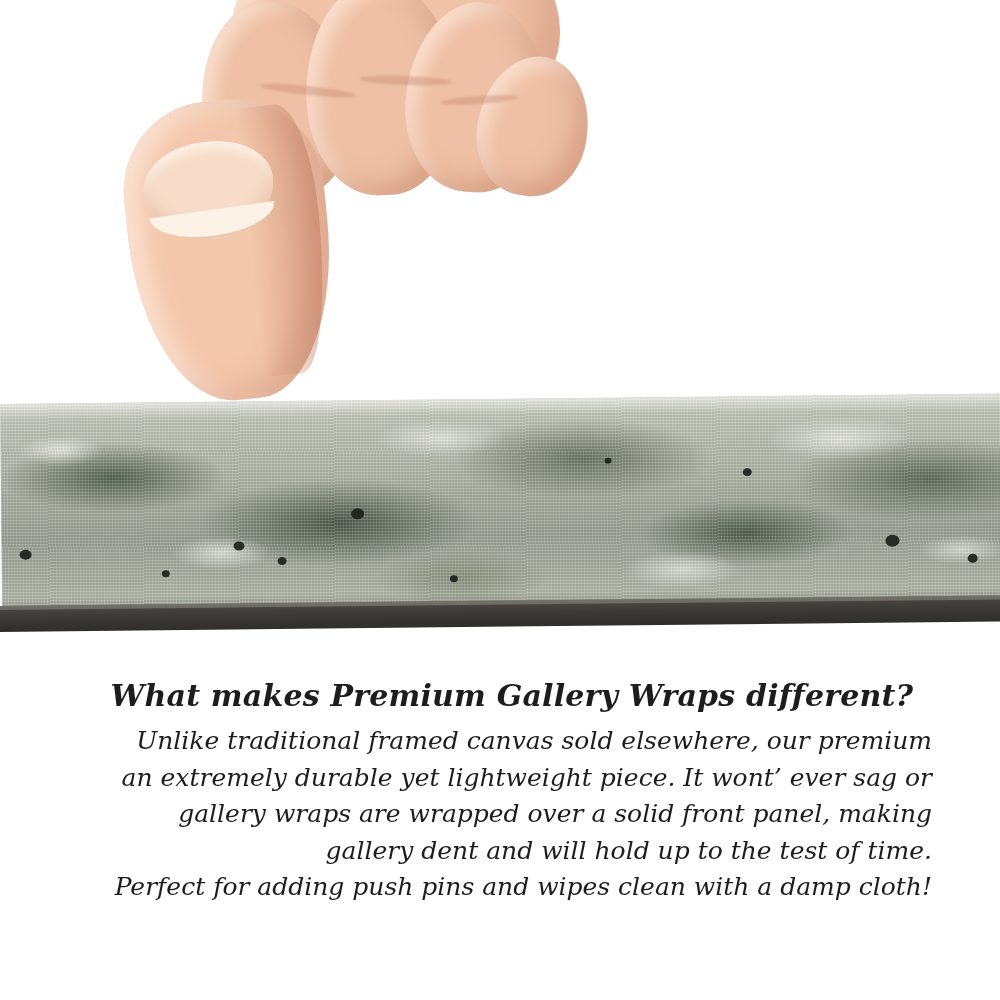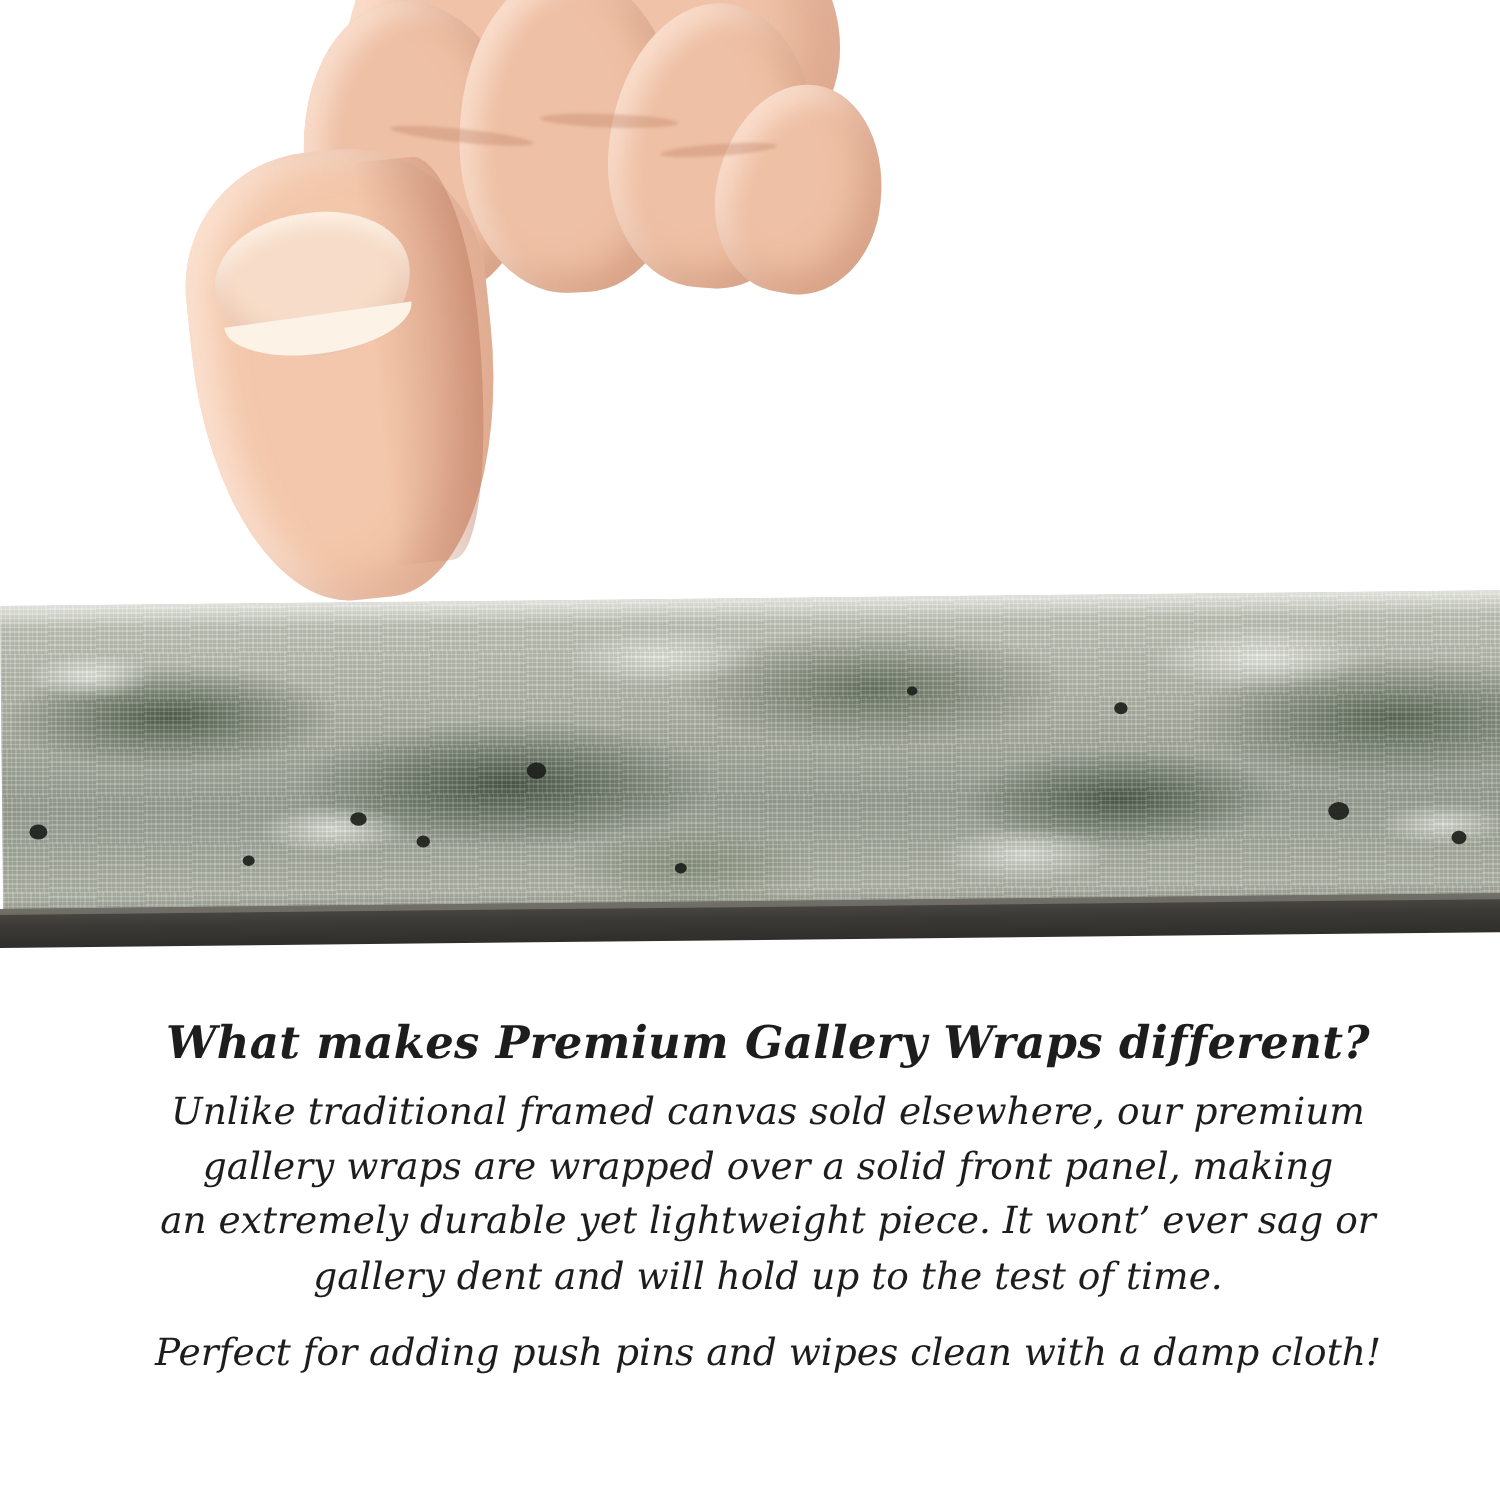--- a/index.html
+++ b/index.html
@@ -213,23 +213,24 @@
     letter-spacing: 0.2px;
     margin-bottom: 10px;
   }
   .caption-body {
     font-size: 25px;
     line-height: 1.46;
     padding: 0 80px;
   }
   .caption-line {
     display: block;
+    text-align: right;
   }
   .caption-line.last {
-    margin-top: 15px;
+    margin-top: 0;
   }
 </style>
 </head>
 <body>
 
 <div class="product-card">
 
   <div class="photo-area">
 
     <div class="hand">
@@ -271,20 +272,20 @@
 
     <div class="wrap-depth">
       <div class="wrap-depth-hl"></div>
     </div>
   </div>
 
   <div class="caption">
     <div class="caption-title">What makes Premium Gallery Wraps different?</div>
     <div class="caption-body">
       <span class="caption-line">Unlike traditional framed canvas sold elsewhere, our premium</span>
+      <span class="caption-line">an extremely durable yet lightweight piece. It wont’ ever sag or</span>
       <span class="caption-line">gallery wraps are wrapped over a solid front panel, making</span>
-      <span class="caption-line">an extremely durable yet lightweight piece. It wont’ ever sag or</span>
       <span class="caption-line">gallery dent and will hold up to the test of time.</span>
       <span class="caption-line last">Perfect for adding push pins and wipes clean with a damp cloth!</span>
     </div>
   </div>
 
 </div>
 
 </body></html>

